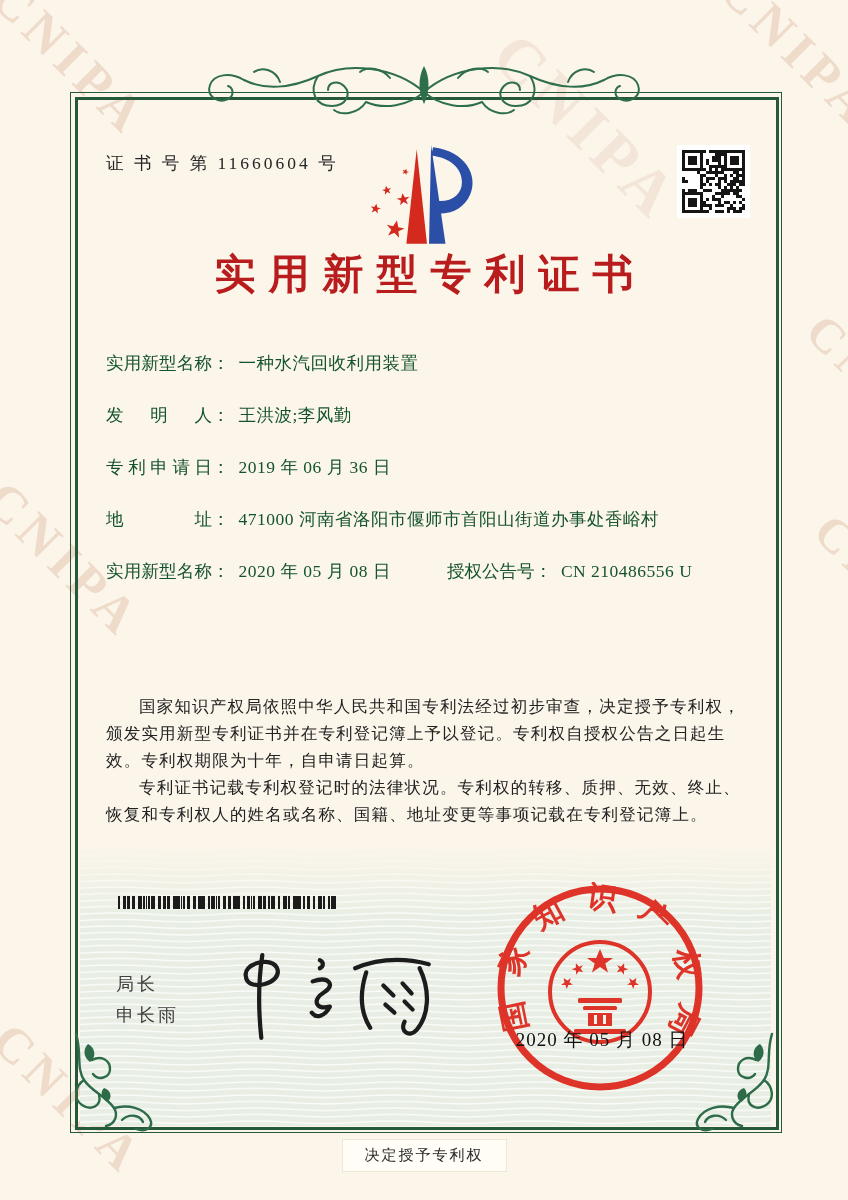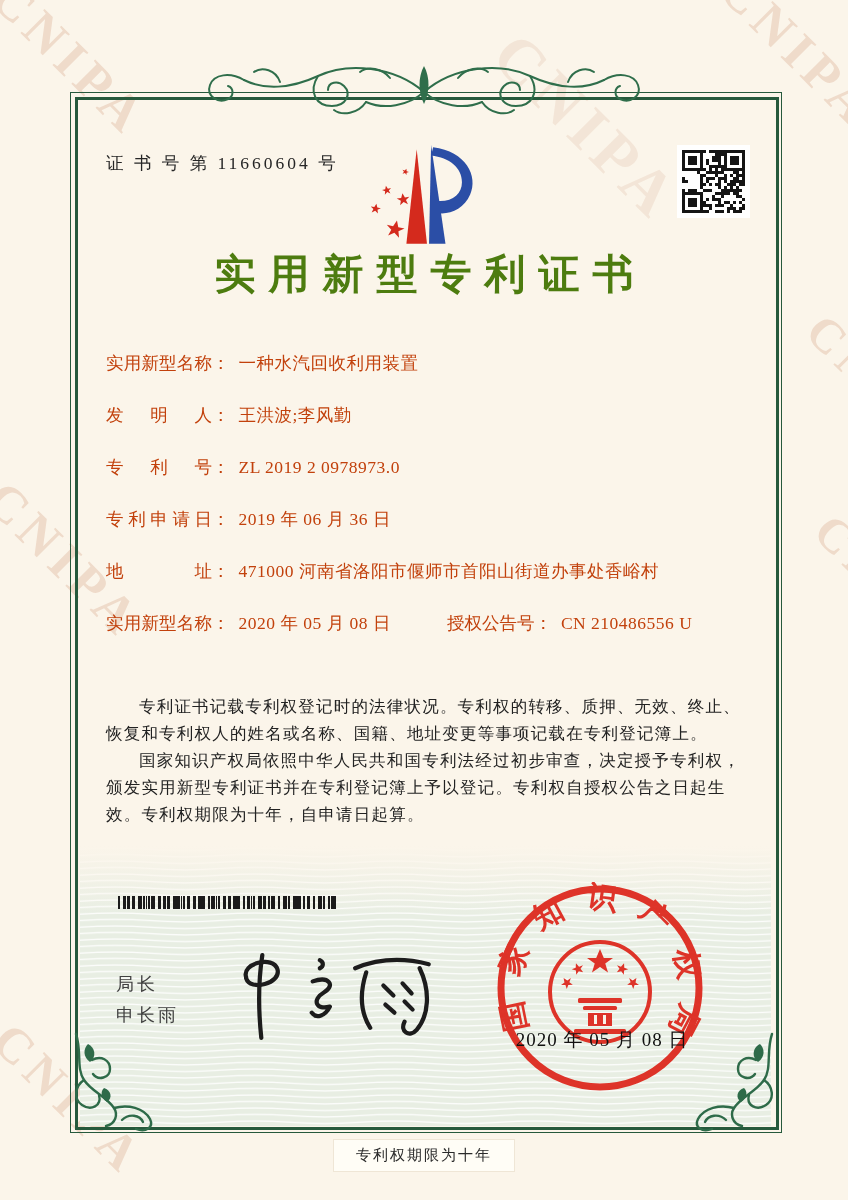--- a/index.html
+++ b/index.html
@@ -26,24 +26,24 @@
   .cert-no{position:absolute;left:106px;top:151px;font-size:17.5px;color:#262626;letter-spacing:3px;z-index:5;}
 
   .logo{position:absolute;left:371px;top:141px;width:114px;height:108px;z-index:5;}
 
   .qr{position:absolute;left:677px;top:145px;background:#ffffff;padding:5px;z-index:5;}
   .qr-grid{display:grid;grid-template-columns:repeat(21,3px);grid-auto-rows:3px;}
   .qr-grid div{width:3px;height:3px;}
   .qr-grid div.on{background:#151515;}
 
   .title{position:absolute;left:0;right:0;top:247px;text-align:center;font-size:41px;font-weight:700;
-      color:#4d7c0f;letter-spacing:13px;text-indent:13px;z-index:5;}
+      color:#b91c1c;letter-spacing:13px;text-indent:13px;z-index:5;}
 
   .fields{position:absolute;left:106px;top:351px;width:650px;z-index:5;}
-  .frow{margin-bottom:27px;height:25px;line-height:25px;font-size:17.5px;color:#c2410c;white-space:nowrap;}
+  .frow{margin-bottom:27px;height:25px;line-height:25px;font-size:17.5px;color:#14532d;white-space:nowrap;}
   .flabel{display:inline-block;min-width:106px;text-align:justify;text-align-last:justify;}
   .fvalue{margin-left:9px;letter-spacing:0.5px;}
   .fgroup2{margin-left:56px;}
 
   .body-text{position:absolute;left:106px;top:694px;width:642px;font-size:16.5px;line-height:1.63;
       color:#222;letter-spacing:1.2px;z-index:5;}
   .body-text p{margin:0;text-indent:2em;}
 
   .barcode{position:absolute;left:118px;top:896px;width:219px;height:13px;z-index:5;
       background:
@@ -601,36 +601,33 @@
   <div class="title">实用新型专利证书</div>
 
   <div class="fields">
     <div class="frow">
       <span class="flabel">实用新型名称</span><span>：</span><span class="fvalue">一种水汽回收利用装置</span>
     </div>
     <div class="frow">
       <span class="flabel">发明人</span><span>：</span><span class="fvalue">王洪波;李风勤</span>
     </div>
     <div class="frow">
-      <span class="flabel">专利号</span><span>：</span><span class="fvalue">ZL 2019 2 0978973.0</span>
-    </div>
-    <div class="frow">
       <span class="flabel">专利申请日</span><span>：</span><span class="fvalue">2019 年 06 月 36 日</span>
     </div>
     <div class="frow">
       <span class="flabel">地址</span><span>：</span><span class="fvalue">471000 河南省洛阳市偃师市首阳山街道办事处香峪村</span>
     </div>
     <div class="frow">
       <span class="flabel">实用新型名称</span><span>：</span><span class="fvalue">2020 年 05 月 08 日</span><span class="fgroup2">授权公告号</span><span>：</span><span class="fvalue">CN 210486556 U</span>
     </div>
   </div>
 
   <div class="body-text">
+    <p>国家知识产权局依照中华人民共和国专利法经过初步审查，决定授予专利权，颁发实用新型专利证书并在专利登记簿上予以登记。专利权自授权公告之日起生效。专利权期限为十年，自申请日起算。</p>
     <p>专利证书记载专利权登记时的法律状况。专利权的转移、质押、无效、终止、恢复和专利权人的姓名或名称、国籍、地址变更等事项记载在专利登记簿上。</p>
-    <p>国家知识产权局依照中华人民共和国专利法经过初步审查，决定授予专利权，颁发实用新型专利证书并在专利登记簿上予以登记。专利权自授权公告之日起生效。专利权期限为十年，自申请日起算。</p>
   </div>
 
   <div class="barcode"></div>
 
   <div class="officer">
     <div>局长</div>
     <div class="name">申长雨</div>
   </div>
 
   <svg class="signature" viewBox="0 0 230 95">
@@ -669,16 +666,16 @@
         <rect x="100" y="133" width="3" height="9" fill="#fbf5ea"></rect>
         <rect x="109" y="133" width="3" height="9" fill="#fbf5ea"></rect>
         <rect x="80" y="147" width="52" height="5" rx="1.5"></rect>
       </g>
     </g>
   </svg>
   <div class="seal-date">2020 年 05 月 08 日</div>
 
 
   <div class="continuation">
-    <span>专利权期限为十年</span>
+    <span>决定授予专利权</span>
   </div>
 
 </div>
 
 </body></html>

